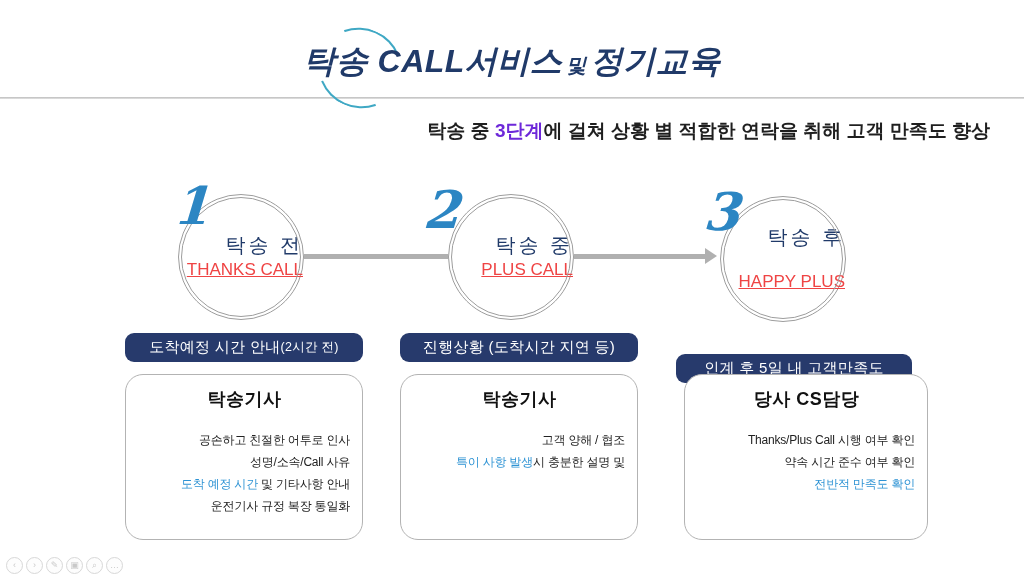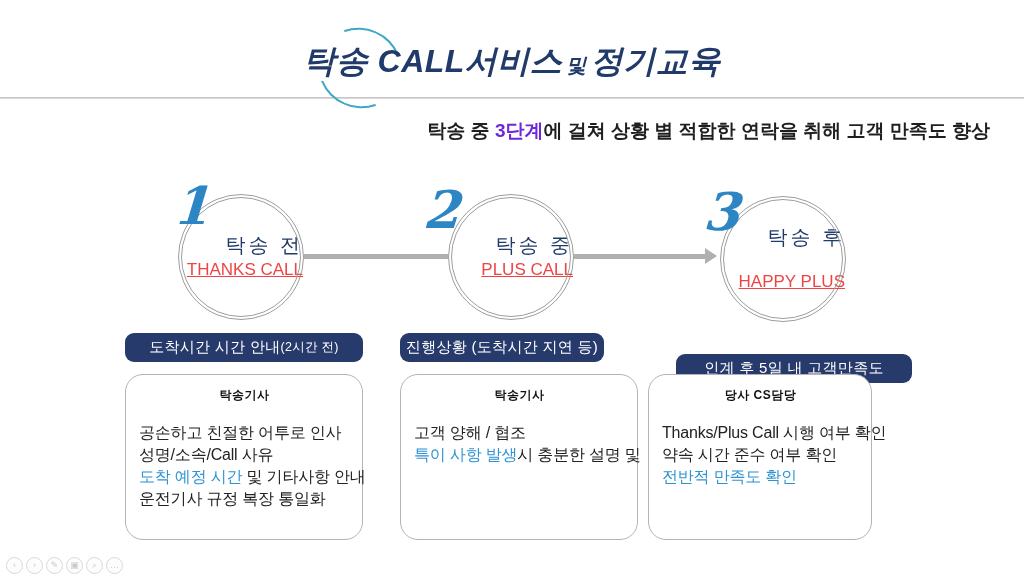--- a/index.html
+++ b/index.html
@@ -66,37 +66,37 @@
   }
 
   
   .bar{
     position:absolute;top:333px;height:29px;border-radius:9px;background:#273A6C;
     color:#ffffff;font-size:15px;display:flex;align-items:center;justify-content:center;
     white-space:nowrap;z-index:3;letter-spacing:0.3px;
   }
   .bar .sub{font-size:12.5px;}
   .bar1{left:125px;width:238px;}
-  .bar2{left:400px;width:204px;}
+  .bar2{left:400px;width:238px;}
   .bar3{left:676px;width:236px;margin-top:21px;}
 
   
   .card{
     position:absolute;top:374px;height:166px;background:#fff;
     border:1px solid #b3b3b3;border-radius:18px;z-index:3;box-sizing:border-box;
     padding:12px 12px 0 13px;
   }
   .card1{left:125px;width:238px;}
   .card2{left:400px;width:238px;}
-  .card3{left:648px;width:224px;}
+  .card3{left:684px;width:244px;}
   .card-title{
-    text-align:center;font-size:12px;font-weight:bold;color:#111;letter-spacing:0.5px;
+    text-align:center;font-size:18px;font-weight:bold;color:#111;letter-spacing:0.5px;
     margin-bottom:18px;
   }
-  .card-line{font-size:16px;color:#222;line-height:22px;white-space:nowrap;letter-spacing:-0.2px;}
+  .card-line{font-size:12px;color:#222;line-height:22px;white-space:nowrap;letter-spacing:-0.2px;text-align:right;}
   .card-line .accent{color:#2E93D4;}
 
   
   .presenter-toolbar{
     position:absolute;left:6px;bottom:2px;display:flex;gap:3px;z-index:6;
   }
   .pt-icon{
     width:15px;height:15px;border-radius:50%;border:1px solid #d8d8d8;color:#c9c9c9;
     font-size:9px;line-height:15px;text-align:center;background:#fdfdfd;cursor:default;
   }
@@ -127,21 +127,21 @@
   <div class="step-circle c3">
     <div class="stage">탁송 후</div>
     <div class="call">HAPPY PLUS</div>
   </div>
 
   <div class="big-num n1">1</div>
   <div class="big-num n2">2</div>
   <div class="big-num n3">3</div>
 
   <div class="bar bar1">
-      <span>도착시간 시간 안내</span>
+      <span>도착예정 시간 안내</span>
       <span class="sub">(2시간 전)</span>
     </div>
   <div class="bar bar2">
       <span>진행상황 (도착시간 지연 등)</span>
     </div>
   <div class="bar bar3">
       <span>인계 후 5일 내 고객만족도</span>
     </div>
 
   <div class="card card1">

